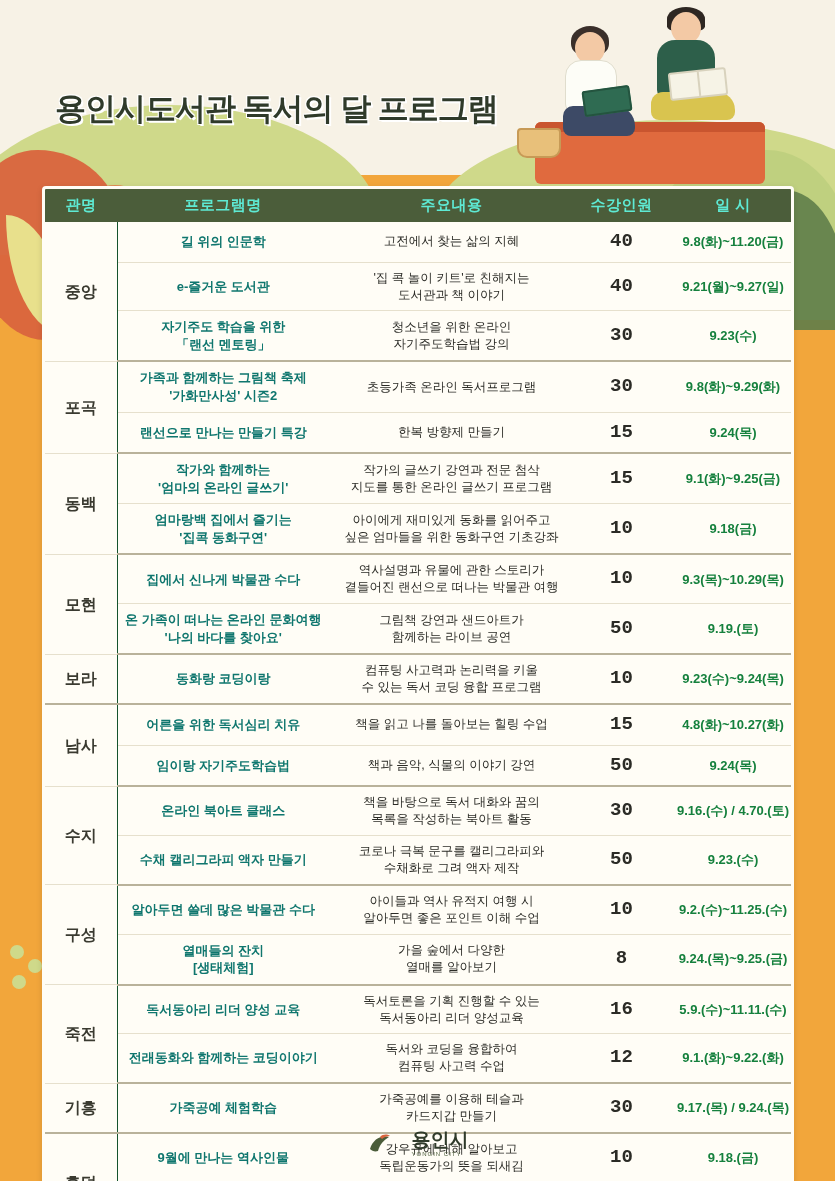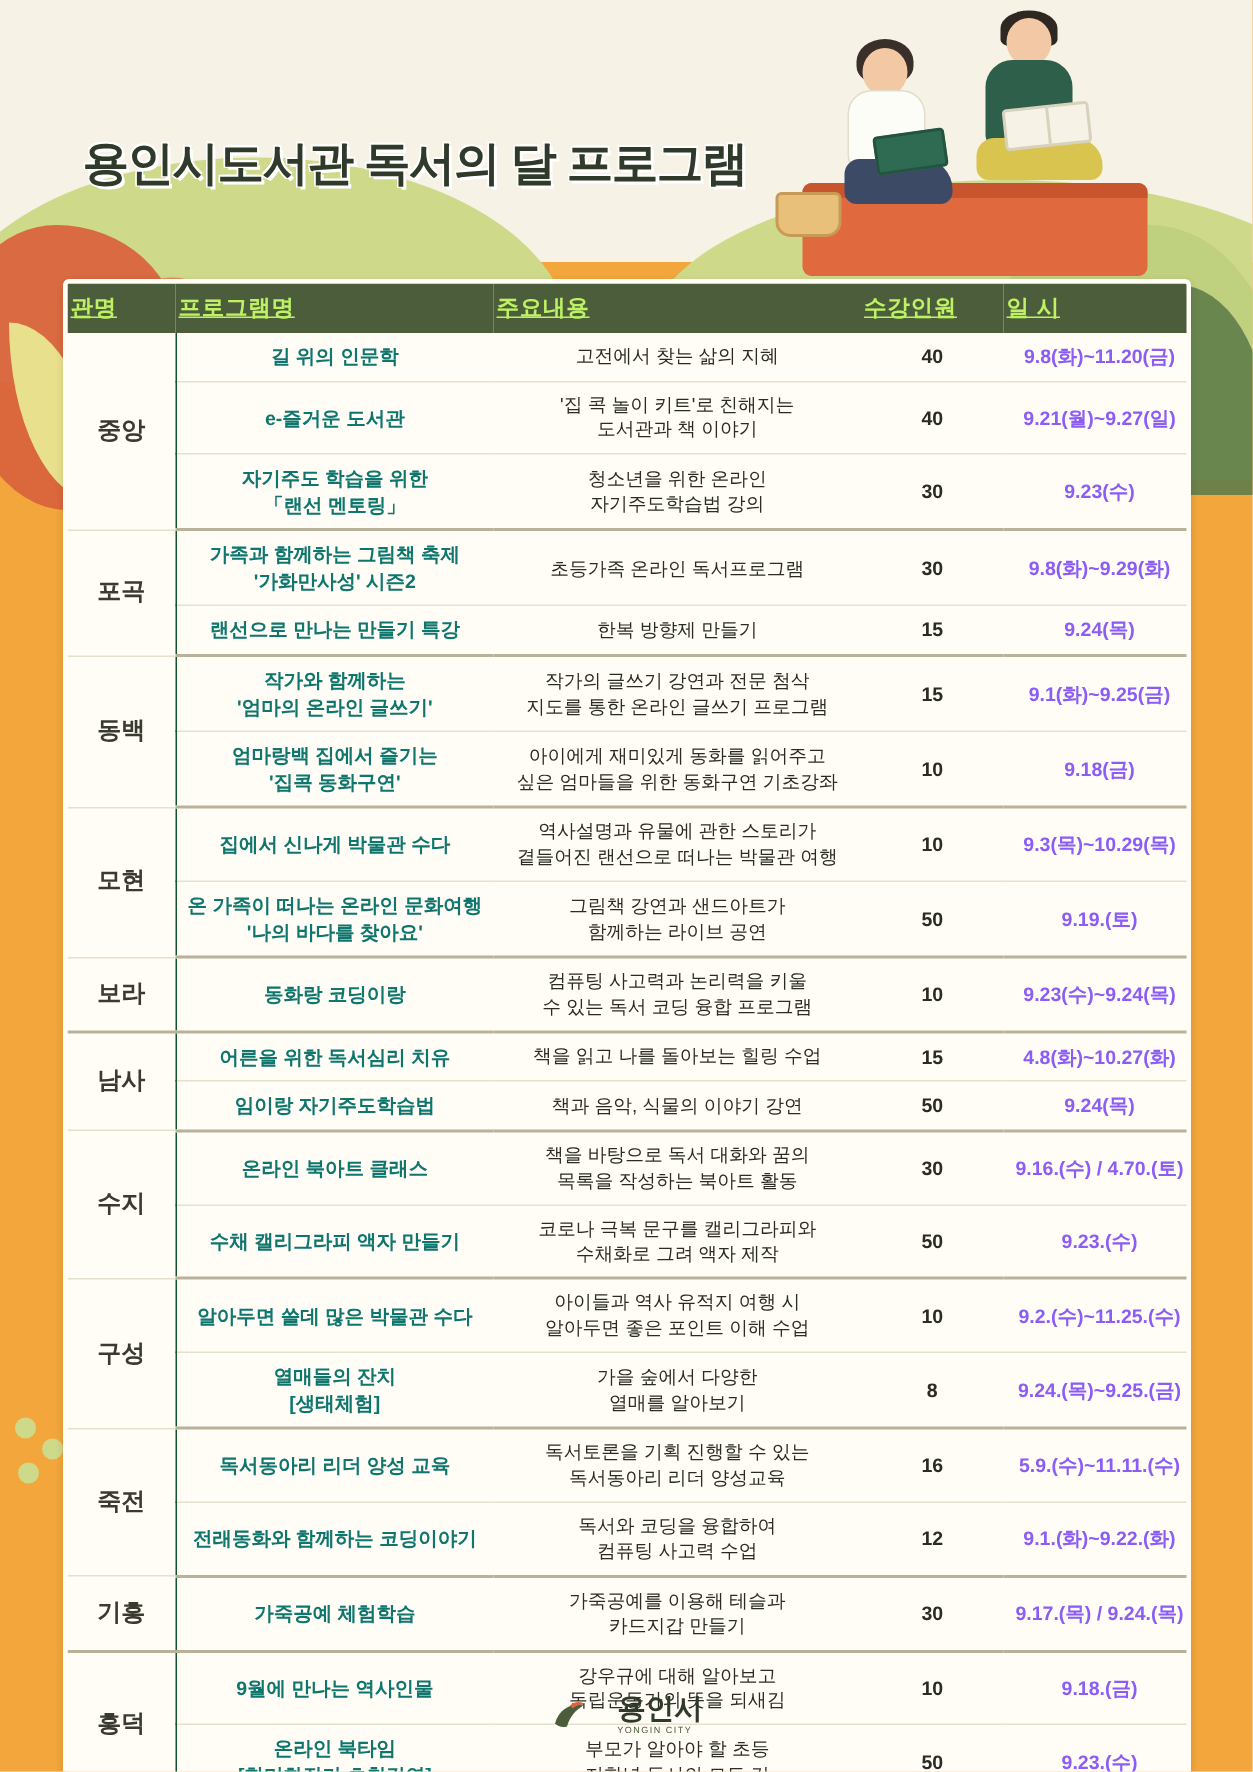--- a/index.html
+++ b/index.html
@@ -136,44 +136,44 @@
   .card {
     position:absolute; left:42px; top:186px; width:752px;
     background:#fffdf6;
     border:3px solid #fffdf6;
     border-radius:4px;
     overflow:hidden;
     box-shadow:0 2px 6px rgba(0,0,0,.12);
   }
   table { width:100%; border-collapse:collapse; table-layout:fixed; }
   thead th {
-    background:#4b5d3a; color:#bef264; font-size:15px; font-weight:bold;
-    padding:7px 2px; text-align:left; letter-spacing:.5px;text-decoration:underline;
+    background:#4b5d3a; color:#5eead4; font-size:15px; font-weight:bold;
+    padding:7px 2px; text-align:center; letter-spacing:.5px;
   }
   thead th.c0 { width:72px; }
   thead th.c1 { width:212px; }
   thead th.c2 { width:245px; }
   thead th.c3 { width:95px; }
   thead th.c4 { width:128px; }
 
   tbody td {
     text-align:center; vertical-align:middle;
     font-size:12.5px; color:#2b2b26; line-height:1.35;
     padding:7px 4px;
     border-bottom:1px solid #e6e0cd;
     background:#fffdf6;
   }
   tbody td.venue {
     font-size:16px; font-weight:bold; color:#3a3a30;
     border-right:1px solid #14532d;
     background:#fffdf6;
   }
   tbody td.name { font-weight:bold; font-size:13px; color:#0f766e; }
-  tbody td.count { font-weight:bold; font-size:13px; }
-  tbody td.date { font-weight:bold; font-size:13px; color:#8b5cf6; }
+  tbody td.count { font-weight:bold; font-size:19px;font-family:Liberation Mono, monospace; }
+  tbody td.date { font-weight:bold; font-size:13px; color:#15803d; }
   tbody tr.group-end > td { border-bottom:2px solid #b9b29a; }
   tbody tr:last-child > td { border-bottom:none; }
 
   
   .footer {
     position:absolute; left:0; right:0; bottom:24px;
     display:flex; justify-content:center; align-items:center; gap:19px;
   }
   .logo-mark {
     width:26px; height:26px; position:relative;

